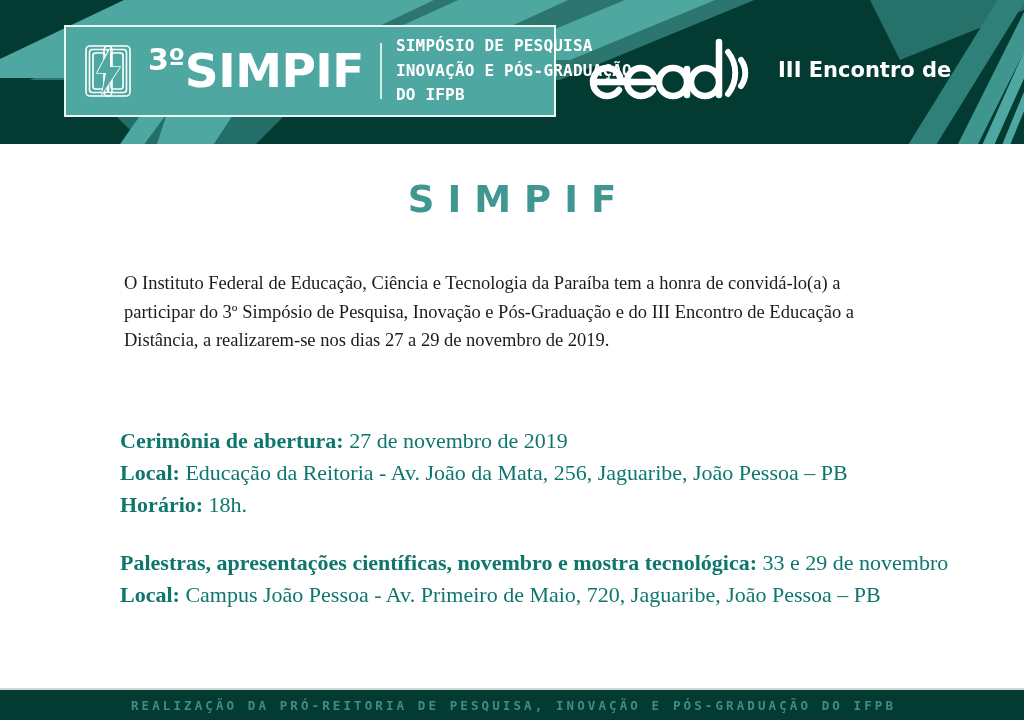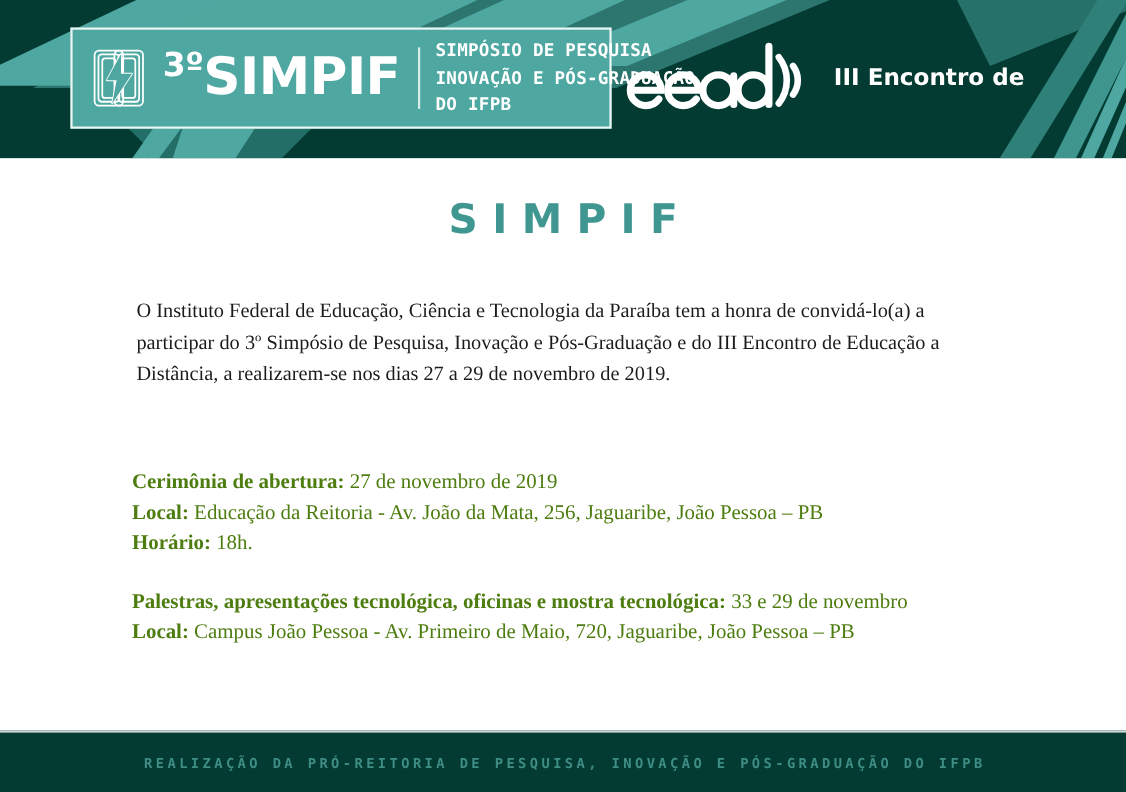--- a/index.html
+++ b/index.html
@@ -95,21 +95,21 @@
     font-family: "DejaVu Sans Mono", "Liberation Mono", monospace;
     font-size: 16px;
     font-weight: 700;
     line-height: 1.55;
     letter-spacing: 0.2px;
     white-space: nowrap;
   }
 
   .eead-block {
     position: absolute;
-    left: 568px;
+    left: 588px;
     top: 38px;
     display: flex;
     align-items: center;
     z-index: 4;
   }
   .eead-logo { width: 172px; height: 66px; flex: 0 0 auto; }
   .eead-logo svg { display: block; width: 172px; height: 66px; }
   .eead-text {
     margin-left: 18px;
     color: #ffffff;
@@ -145,37 +145,37 @@
     margin: 4px;
     padding: 44px 112px 0 120px;
     font-size: 18.5px;
     line-height: 1.55;
     color: #1b1b1b;
     text-align: left;
   }
 
   .event-block {
     padding: 0 120px;
-    font-size: 19px;
+    font-size: 22px;
     line-height: 1.45;
-    color: #4d7c0f;
+    color: #0f766e;
   }
   .event-block.first { padding-top: 66px; }
   .event-block.second { padding-top: 26px; }
 
   .event-line { white-space: nowrap; }
   .event-line b { font-weight: 700; }
 
   
   .footer {
     position: absolute;
     left: 0;
     bottom: 0;
     width: 1024px;
-    height: 56px;
+    height: 32px;
     background: #033b33;
     border-top: 2px solid #cfd8d6;
     box-sizing: border-box;
     display: flex;
     align-items: center;
     justify-content: center;
   }
   .footer-text {
     color: #3f8e85;
     font-family: "DejaVu Sans Mono", "Liberation Mono", monospace;
@@ -290,21 +290,21 @@
         <span>Educação da Reitoria - Av. João da Mata, 256, Jaguaribe, João Pessoa – PB</span>
       </div>
       <div class="event-line">
         <b>Horário:</b>
         <span>18h.</span>
       </div>
     </div>
 
     <div class="event-block second">
       <div class="event-line">
-        <b>Palestras, apresentações tecnológica, oficinas e mostra tecnológica:</b>
+        <b>Palestras, apresentações científicas, novembro e mostra tecnológica:</b>
         <span>33 e 29 de novembro</span>
       </div>
       <div class="event-line">
         <b>Local:</b>
         <span>Campus João Pessoa - Av. Primeiro de Maio, 720, Jaguaribe, João Pessoa – PB</span>
       </div>
     </div>
   </div>
 
   <div class="footer">

